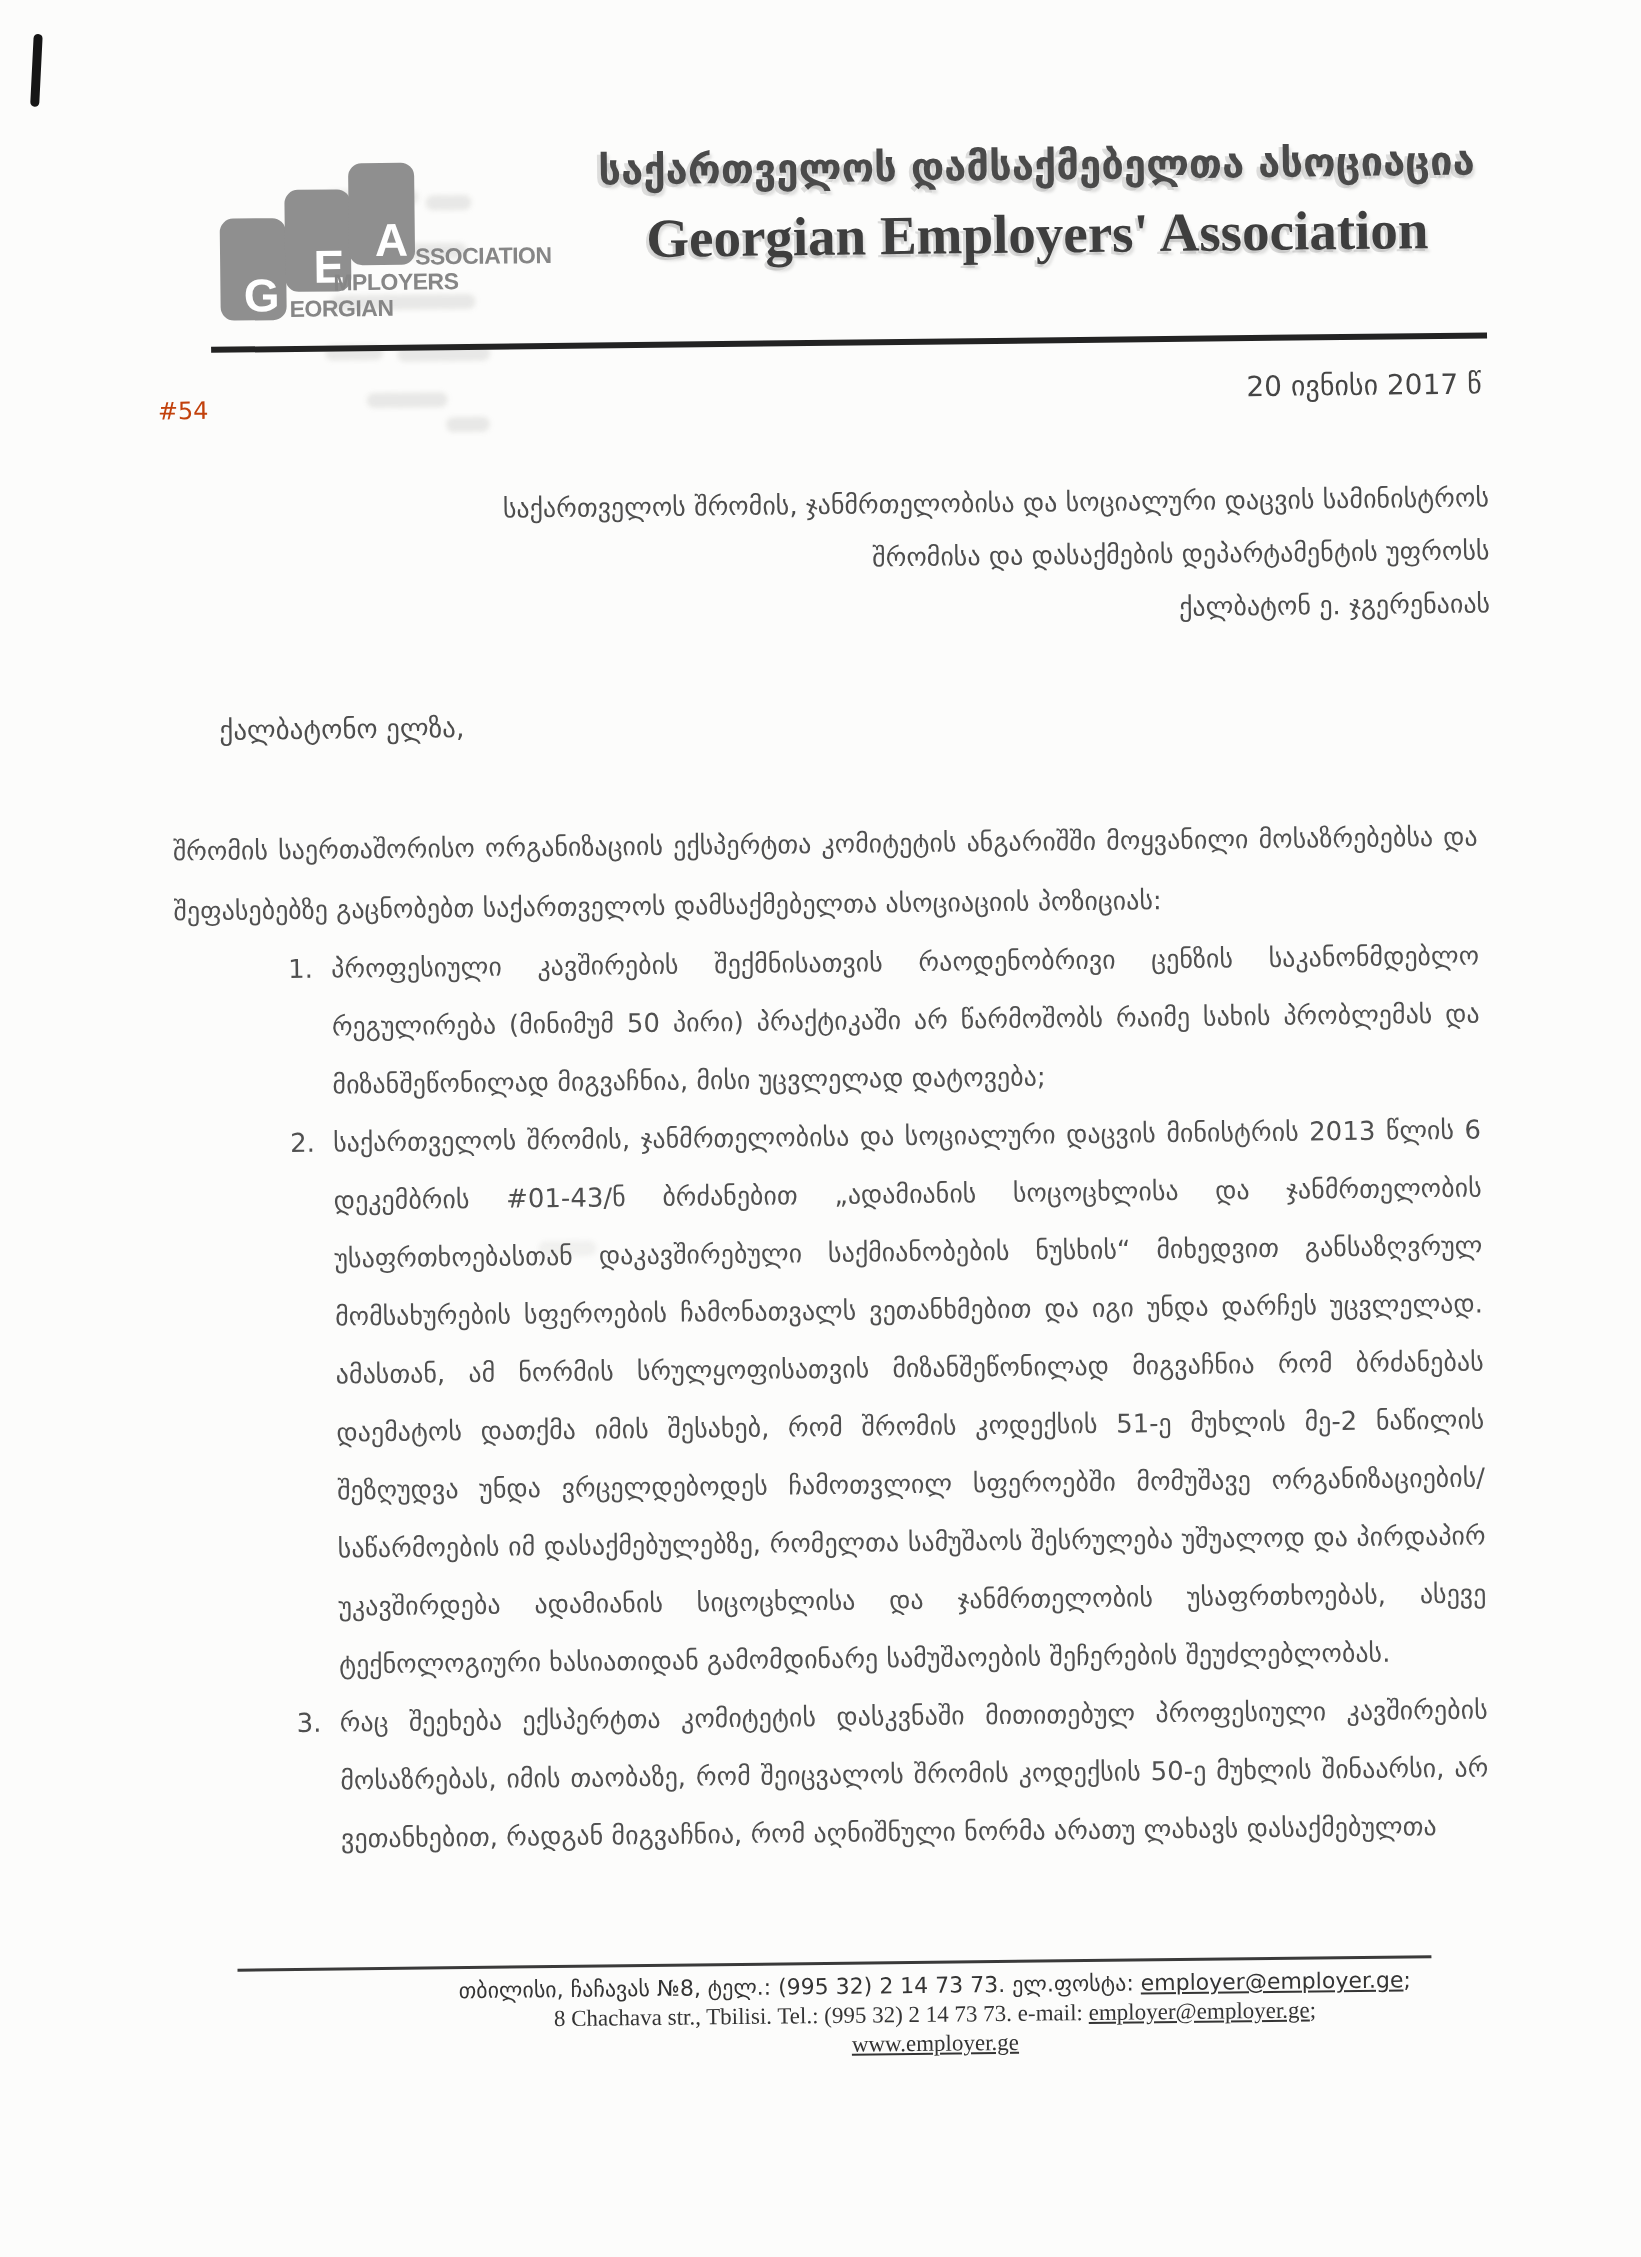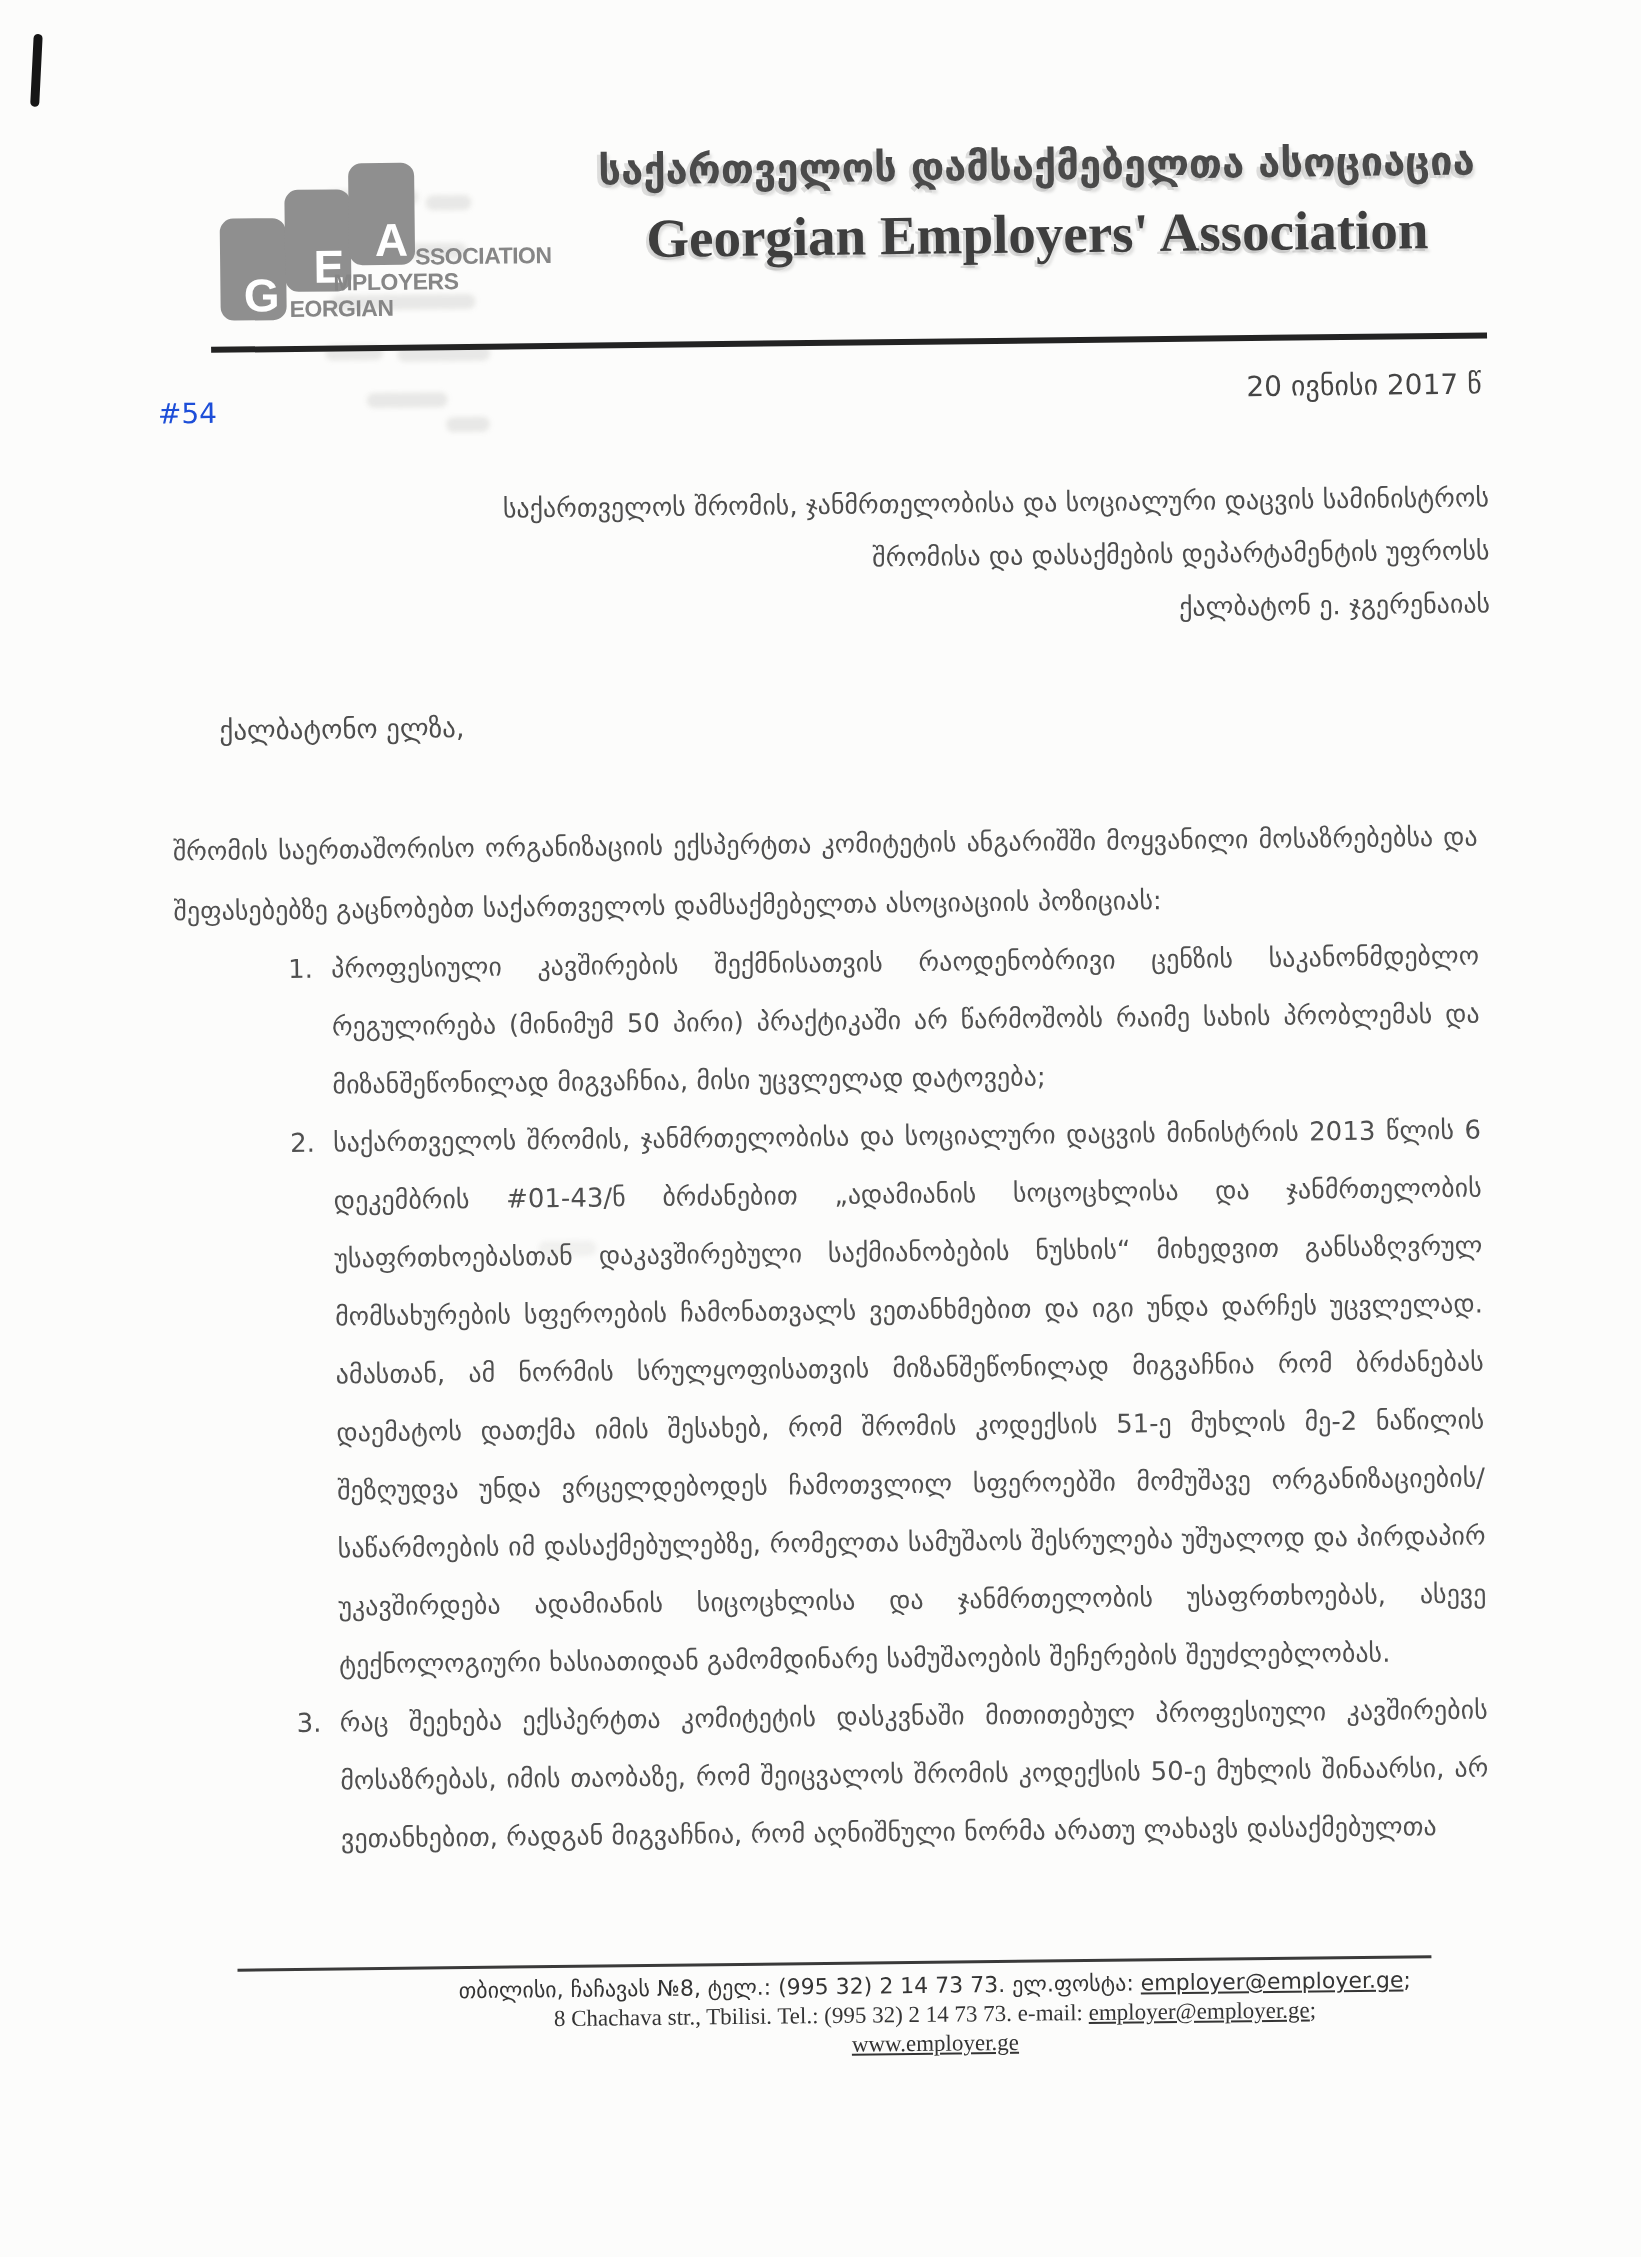--- a/index.html
+++ b/index.html
@@ -76,21 +76,21 @@
     font-weight: bold; font-size: 55px; color: #3e3e3e;
     text-shadow: -2.9px 2.9px 0 rgba(150,150,150,0.32), 1.9px 3.9px 2.9px rgba(120,120,120,0.22);
     white-space: nowrap;
   }
   .head-rule {
     position: absolute; left: 220px; top: 340px; width: 1276px; height: 5.8px;
     background: #232323;
   }
 
   
-  .ref  { position: absolute; left: 166px; top: 390px; font-size: 28px; color: #1d4ed8; }
+  .ref  { position: absolute; left: 166px; top: 390px; font-size: 24px; color: #c2410c; }
   .date { position: absolute; right: 151px; top: 375px; font-size: 28px; color: #454545; }
 
   
   .recipient {
     position: absolute; right: 145px; top: 479px; width: 1207px;
     text-align: right; font-size: 26px; line-height: 53px; color: #4d4d4d;
   }
 
   
   .salutation { position: absolute; left: 224px; top: 708px; font-size: 27px; color: #4d4d4d; }

